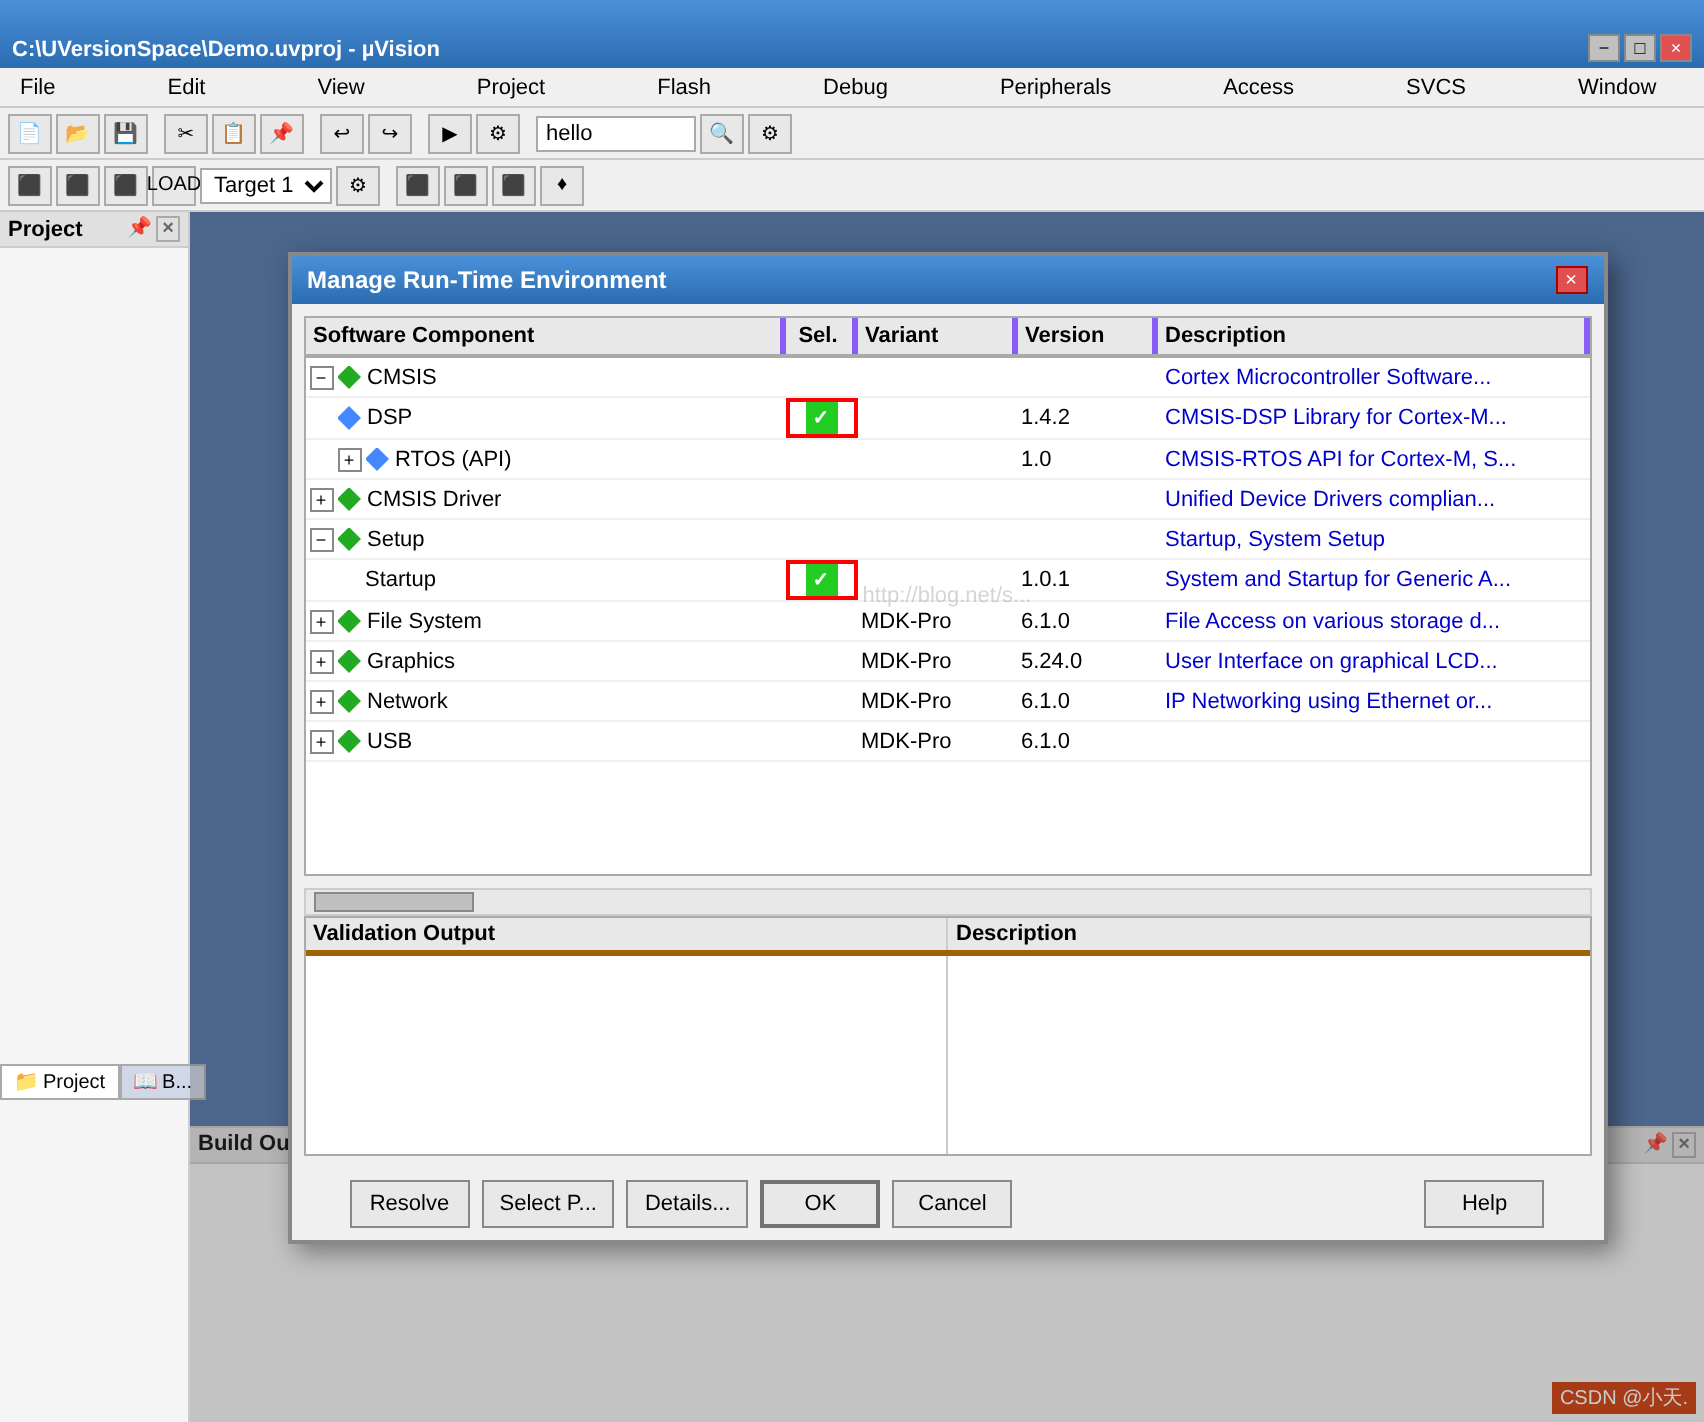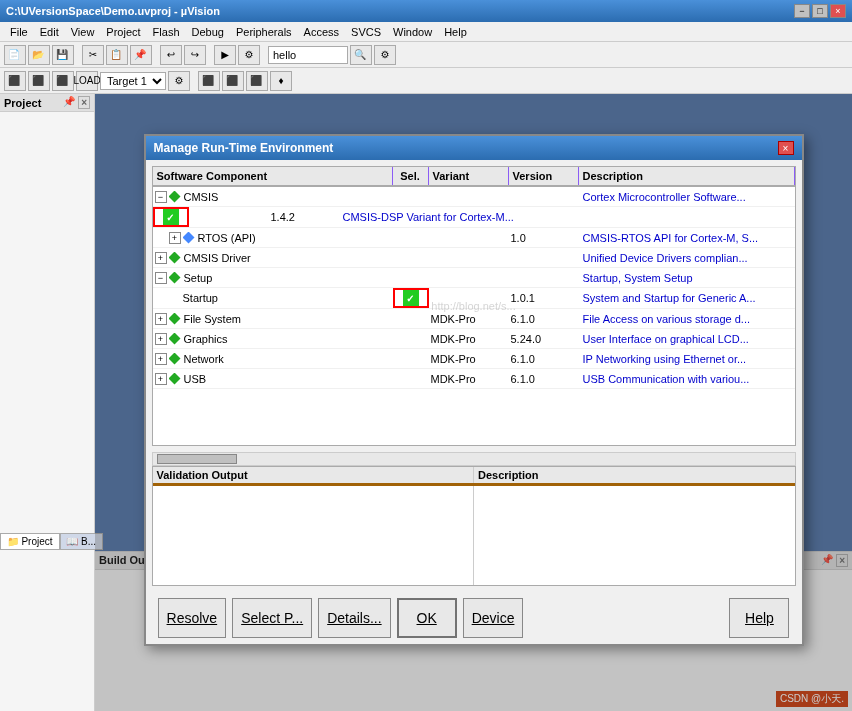--- a/index.html
+++ b/index.html
@@ -12,23 +12,23 @@
       overflow: hidden;
       position: relative;
     }
 
     
     .title-bar {
       background: linear-gradient(to bottom, #4a90d9, #2b6cb0);
       color: white;
       padding: 3px 6px;
       display: flex;
-      align-items: center;
+      align-items: flex-end;
       justify-content: space-between;
-      height: 22px;
+      height: 34px;
     }
     .title-bar-title { font-size: 11px; font-weight: bold; }
     .title-bar-controls { display: flex; gap: 2px; }
     .title-bar-btn {
       width: 16px; height: 14px;
       background: #c0c0c0;
       border: 1px solid #888;
       font-size: 9px;
       display: flex; align-items: center; justify-content: center;
       cursor: pointer;
@@ -37,20 +37,21 @@
     .title-bar-btn.close { background: #e05050; color: white; }
 
     
     .menu-bar {
       background: #f0f0f0;
       border-bottom: 1px solid #ccc;
       display: flex;
       align-items: center;
       padding: 2px 4px;
       height: 20px;
+      gap: 44px;
     }
     .menu-item {
       padding: 1px 6px;
       font-size: 11px;
       cursor: pointer;
       color: #000;
     }
 
     
     .toolbar {
@@ -164,21 +165,20 @@
       padding-top: 20px;
       z-index: 100;
     }
 
     
     .dialog {
       background: #f0f0f0;
       border: 2px solid #888;
       box-shadow: 4px 4px 12px rgba(0,0,0,0.4);
       width: 660px;
-      margin-top: 20px;
     }
     .dialog-title-bar {
       background: linear-gradient(to bottom, #4a90d9, #2b6cb0);
       color: white;
       padding: 4px 8px;
       display: flex;
       align-items: center;
       justify-content: space-between;
       height: 24px;
     }
@@ -204,21 +204,21 @@
     }
     .table-header {
       display: flex;
       background: #e8e8e8;
       border-bottom: 2px solid #aaa;
       font-size: 11px;
       font-weight: bold;
     }
     .th {
       padding: 3px 4px;
-      border-right: 1px solid #8b5cf6;
+      border-right: 3px solid #8b5cf6;
       white-space: nowrap;
     }
     .th-component { width: 240px; }
     .th-sel { width: 36px; text-align: center; }
     .th-variant { width: 80px; }
     .th-version { width: 70px; }
     .th-description { flex: 1; }
 
     .table-body {
       overflow-y: auto;
@@ -366,28 +366,27 @@
     
     .dialog-buttons {
       display: flex;
       align-items: center;
       justify-content: center;
       padding: 6px;
       gap: 6px;
     }
     .dlg-btn {
       min-width: 60px;
-      height: 40px;
+      height: 24px;
       background: #e8e8e8;
       border: 1px solid #888;
-      font-size: 14px;
+      font-size: 11px;
       cursor: pointer;
       display: flex; align-items: center; justify-content: center;
       padding: 0 8px;
-      text-decoration: underline;
     }
     .dlg-btn.primary {
       border: 2px solid #737373;
       background: #e8e8e8;
     }
     .dlg-btn.help { margin-left: auto; }
 
     
     .watermark {
       position: absolute;
@@ -531,27 +530,31 @@
               <div class="cell-sel"></div>
               <div class="cell-variant"></div>
               <div class="cell-version"></div>
               <div class="cell-description">
                 <span class="description-link">Cortex Microcontroller Software...</span>
               </div>
             </div>
 
 
             <div class="tree-row">
+              <div class="cell-component indent1">
+                <span class="gem-icon-blue"></span>
+                <span>DSP</span>
+              </div>
               <div class="cell-sel sel-highlight" style="border:2px solid red;">
                 <div class="checkbox-cell checkbox-checked"></div>
               </div>
               <div class="cell-variant"></div>
               <div class="cell-version">1.4.2</div>
               <div class="cell-description">
-                <span class="description-link">CMSIS-DSP Variant for Cortex-M...</span>
+                <span class="description-link">CMSIS-DSP Library for Cortex-M...</span>
               </div>
             </div>
 
             <div class="tree-row">
               <div class="cell-component indent1">
                 <span class="expand-icon">+</span>
                 <span class="gem-icon-blue"></span>
                 <span>RTOS (API)</span>
               </div>
               <div class="cell-sel"></div>
@@ -648,23 +651,20 @@
 
             <div class="tree-row">
               <div class="cell-component indent0">
                 <span class="expand-icon">+</span>
                 <span class="gem-icon"></span>
                 <span>USB</span>
               </div>
               <div class="cell-sel"></div>
               <div class="cell-variant">MDK-Pro</div>
               <div class="cell-version">6.1.0</div>
-              <div class="cell-description">
-                <span class="description-link">USB Communication with variou...</span>
-              </div>
             </div>
 
           </div>
 
           <div class="watermark">http://blog.net/s...</div>
         </div>
 
         <div class="scroll-bar-h">
           <div class="scroll-thumb"></div>
         </div>
@@ -680,21 +680,21 @@
           </div>
         </div>
 
         <div class="dialog-buttons">
           <button class="dlg-btn">Resolve</button>
           <button class="dlg-btn">
             <span>Select P...</span>
           </button>
           <button class="dlg-btn">Details...</button>
           <button class="dlg-btn primary">OK</button>
-          <button class="dlg-btn">Device</button>
+          <button class="dlg-btn">Cancel</button>
           <button class="dlg-btn help" style="margin-left:200px;">Help</button>
         </div>
       </div>
     </div>
 
     <div class="build-output">
       <div class="build-header">
         <span>Build Output</span>
         <div style="display:flex;gap:2px;">
           <span class="pin-icon">📌</span>

